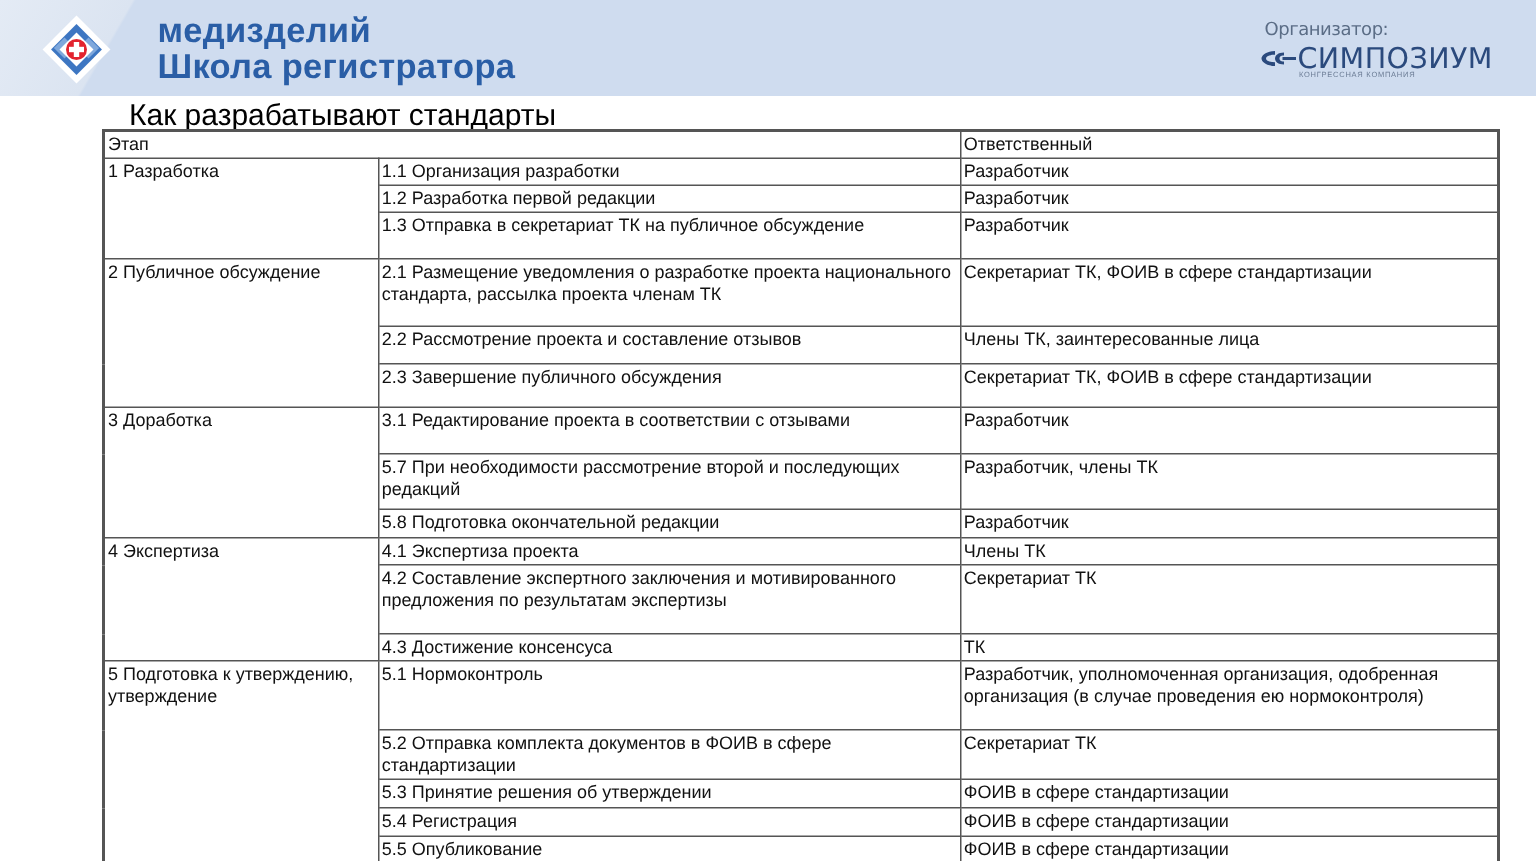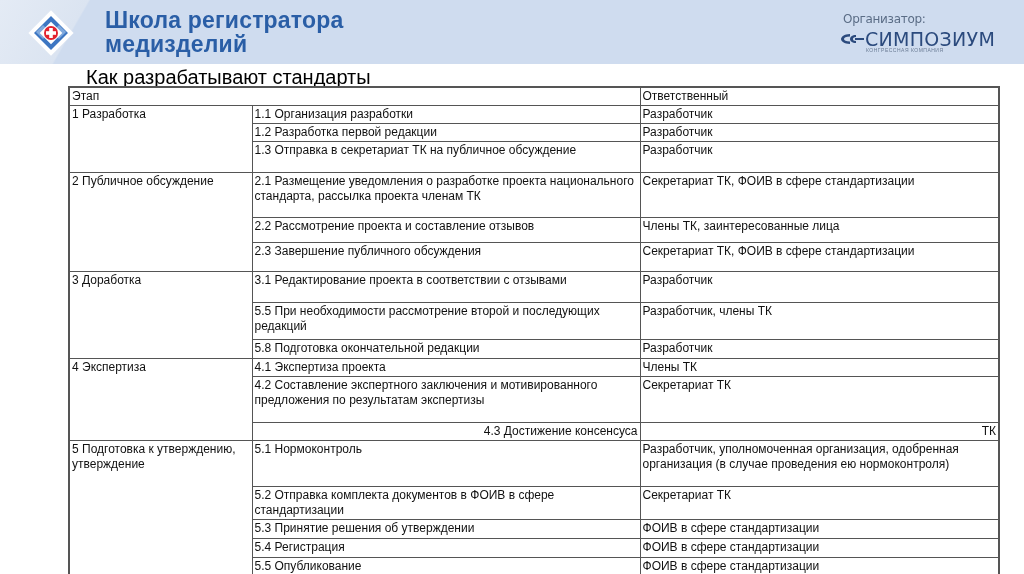--- a/index.html
+++ b/index.html
@@ -65,22 +65,22 @@
     <rect x="11" y="11" width="24" height="24" transform="rotate(45 23 23)" fill="#3d76c2"></rect>
     <rect x="10" y="17" width="10" height="10" transform="rotate(45 15 22)" fill="#7fa8dc"></rect>
     <rect x="26" y="17" width="10" height="10" transform="rotate(45 31 22)" fill="#7fa8dc"></rect>
     <rect x="15" y="15" width="16" height="16" transform="rotate(45 23 23)" fill="#ffffff"></rect>
     <circle cx="23" cy="23" r="7" fill="#e2232f"></circle>
     <rect x="21.2" y="18" width="3.6" height="10" fill="#ffffff"></rect>
     <rect x="18" y="21.2" width="10" height="3.6" fill="#ffffff"></rect>
   </svg>
 
   <div class="school-title">
+    <div>медизделий</div>
     <div>Школа регистратора</div>
-    <div>медизделий</div>
   </div>
 
   <div class="org-label">Организатор:</div>
   <div class="org-logo">
     <svg class="org-logo-icon" viewBox="0 0 24 12">
       <path d="M10 1 C4 1 1 4 1 6 C1 8 4 11 10 11 L10 8.5 C6 8.5 4 7.5 4 6 C4 4.5 6 3.5 10 3.5 Z" fill="#2b4a7d"></path>
       <path d="M16 2 C12 2 10 4 10 6 C10 8 12 10 16 10 L16 8 C13.5 8 13 7 13 6 C13 5 13.5 4 16 4 Z" fill="#2b4a7d"></path>
       <rect x="15" y="5" width="9" height="2" fill="#2b4a7d"></rect>
     </svg>
     <div class="org-logo-name">СИМПОЗИУМ</div>
@@ -128,37 +128,37 @@
       <tr style="height: 29px;">
         <td>2.3 Завершение публичного обсуждения</td>
         <td>Секретариат ТК, ФОИВ в сфере стандартизации</td>
       </tr>
       <tr style="height: 31px;">
         <td rowspan="3">3 Доработка</td>
         <td>3.1 Редактирование проекта в соответствии с отзывами</td>
         <td>Разработчик</td>
       </tr>
       <tr style="height: 37px;">
-        <td>5.5 При необходимости рассмотрение второй и последующих редакций</td>
+        <td>5.7 При необходимости рассмотрение второй и последующих редакций</td>
         <td>Разработчик, члены ТК</td>
       </tr>
       <tr style="height: 19px;">
         <td>5.8 Подготовка окончательной редакции</td>
         <td>Разработчик</td>
       </tr>
       <tr style="height: 18px;">
         <td rowspan="3">4 Экспертиза</td>
         <td>4.1 Экспертиза проекта</td>
         <td>Члены ТК</td>
       </tr>
       <tr style="height: 46px; padding-left: 38px;">
         <td>4.2 Составление экспертного заключения и мотивированного предложения по результатам экспертизы</td>
         <td>Секретариат ТК</td>
       </tr>
-      <tr style="height: 17px; text-align: right;">
+      <tr style="height: 17px;">
         <td>4.3 Достижение консенсуса</td>
         <td>ТК</td>
       </tr>
       <tr style="height: 46px;">
         <td rowspan="5">5 Подготовка к утверждению, утверждение</td>
         <td>5.1 Нормоконтроль</td>
         <td>Разработчик, уполномоченная организация, одобренная организация (в случае проведения ею нормоконтроля)</td>
       </tr>
       <tr style="height: 33px;">
         <td>5.2 Отправка комплекта документов в ФОИВ в сфере стандартизации</td>

